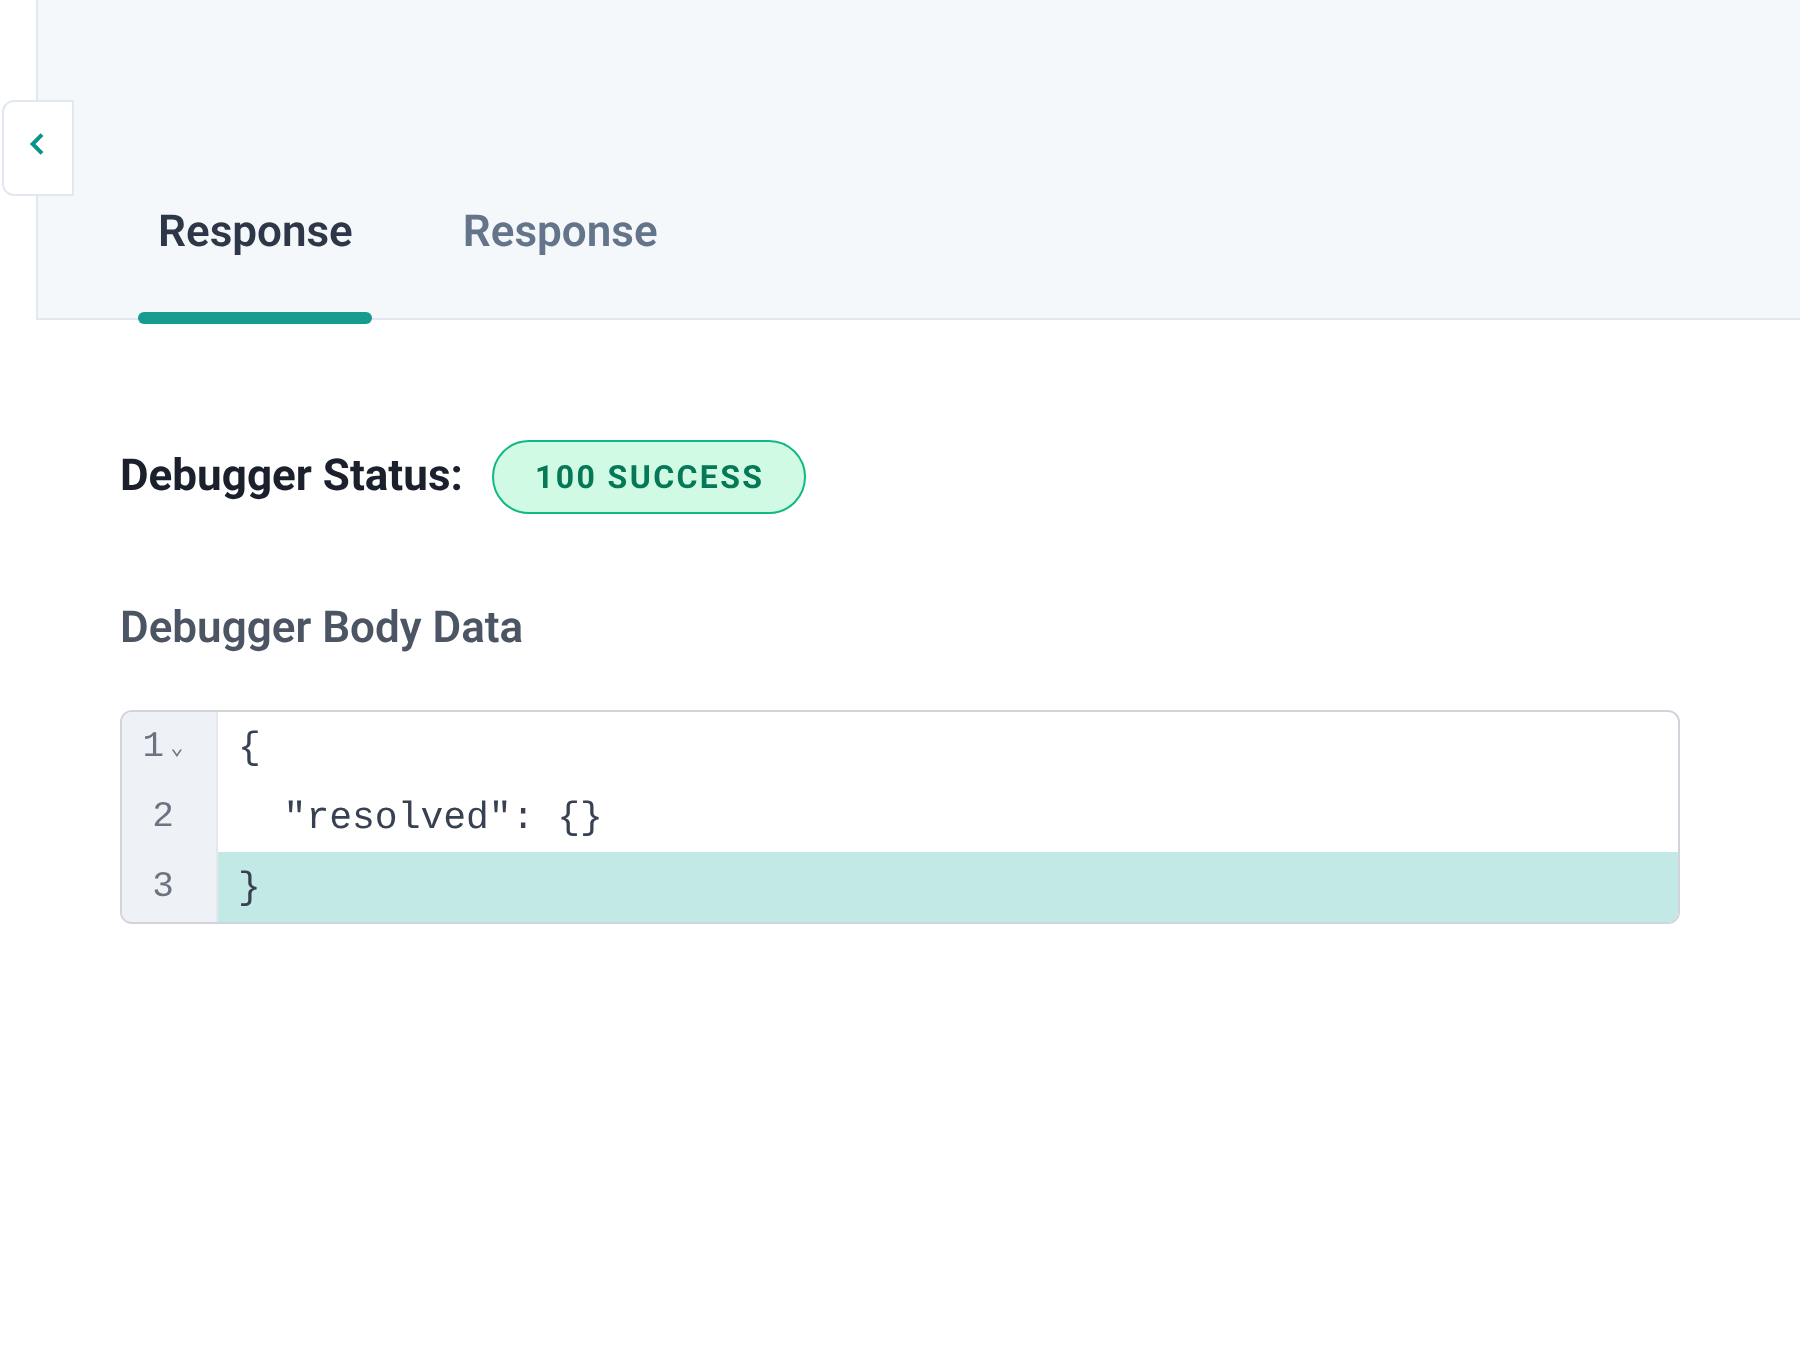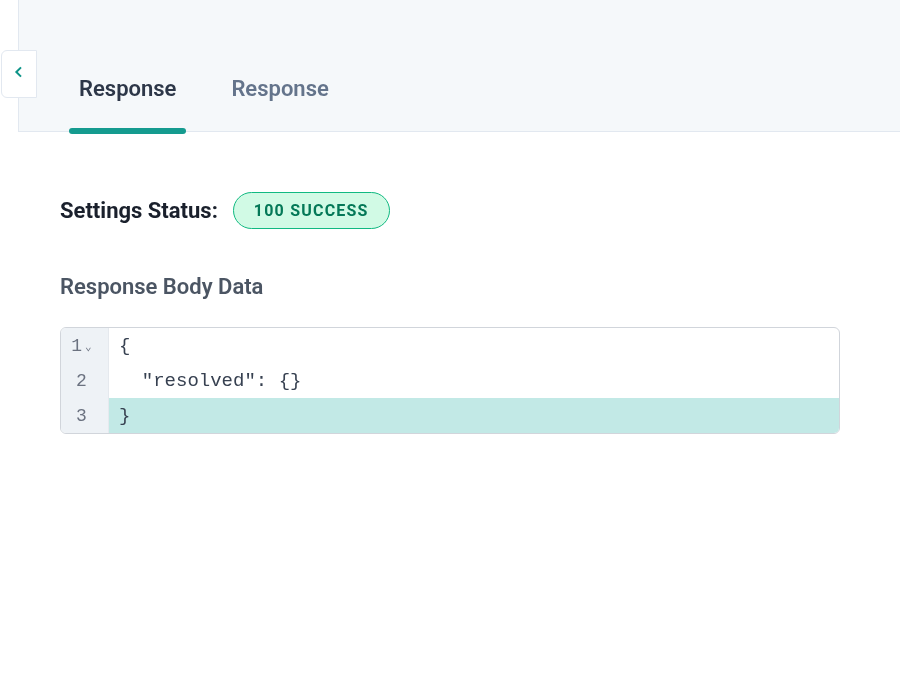--- a/index.html
+++ b/index.html
@@ -12,21 +12,21 @@
       width: 900px;
       height: 680px;
       background: #fff;
       color: #2d3748;
       position: relative;
       overflow: hidden;
     }
     .top-section {
       background: #f5f8fa;
       border-bottom: 1px solid #e2e8f0;
-      height: 132px;
+      height: 160px;
       position: relative;
       border-left: 1px solid #e2e8f0;
       margin-left: 18px;
     }
     .collapse-tab {
       position: absolute;
       left: -18px;
       top: 50px;
       width: 36px;
       height: 48px;
@@ -169,25 +169,25 @@
   </div>
   <div class="tabs">
     <div class="tab active">Response</div>
     <div class="tab">Response</div>
   </div>
 </div>
 
 <div class="content">
 
   <div class="status-row">
-    <span class="status-label">Settings Status:</span>
+    <span class="status-label">Debugger Status:</span>
     <span class="status-badge">100 SUCCESS</span>
   </div>
 
-  <div class="body-label">Response Body Data</div>
+  <div class="body-label">Debugger Body Data</div>
 
   <div class="code-editor" id="code-editor">
       <div class="code-line">
         <div class="gutter">
           <span>1</span>
           <span class="fold">⌄</span>
         </div>
         <div class="code-text">{</div>
       </div>
       <div class="code-line">

